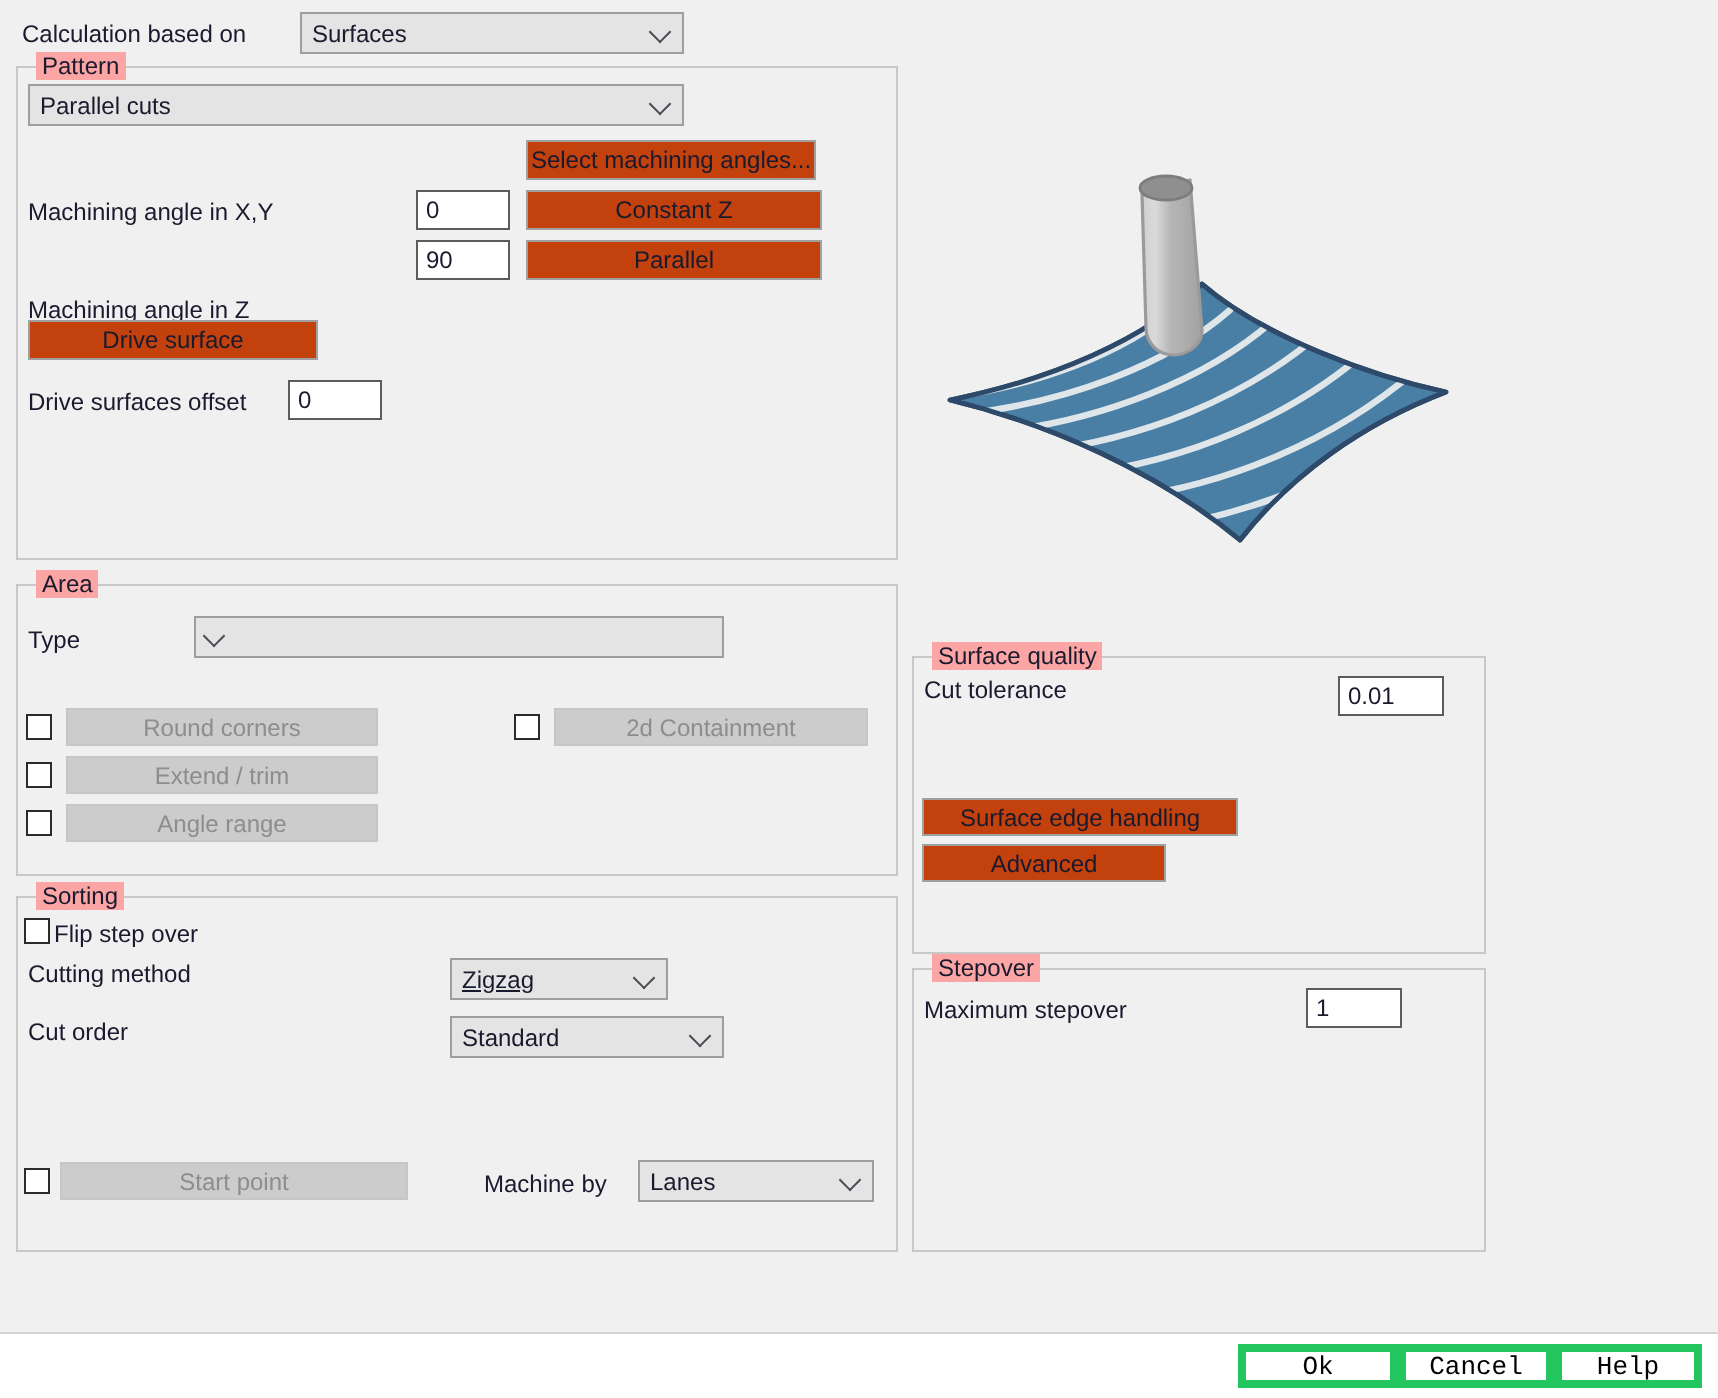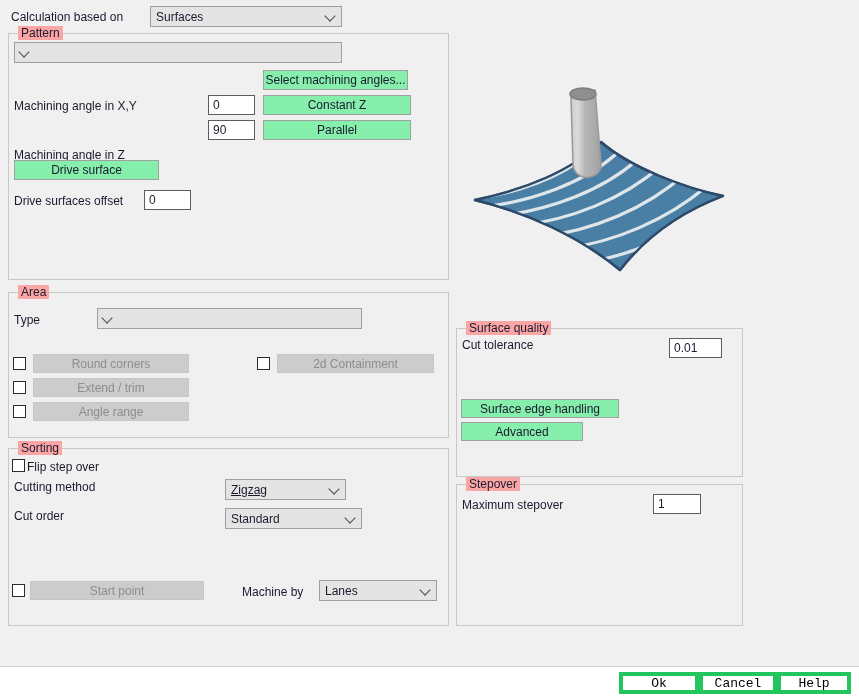--- a/index.html
+++ b/index.html
@@ -94,21 +94,21 @@
     font-size: 12px;
     color: #1a1a2e;
     padding: 0 0 0 4px;
     outline: none;
     line-height: normal;
   }
 
   
   .btn {
     position: absolute;
-    background: #86efac;
+    background: #c2410c;
     border: 1px solid #a0a0a0;
     box-sizing: border-box;
     font-family: "Liberation Sans", sans-serif;
     font-size: 12px;
     color: #1a1a2e;
     display: flex;
     align-items: center;
     justify-content: center;
     cursor: default;
     white-space: nowrap;
@@ -174,20 +174,21 @@
 <div class="combo" style="left:150px; top:6px; width:192px; height:21px;">
   <span class="ctext">Surfaces</span>
   <span class="chev"></span>
 </div>
 
 <div class="groupbox" style="left:8px; top:33px; width:439px; height:245px;">
   <span class="gb-title">Pattern</span>
 </div>
 
 <div class="combo" style="left:14px; top:42px; width:328px; height:21px;">
+  <span class="ctext">Parallel cuts</span>
   <span class="chev"></span>
 </div>
 
 <div class="btn" style="left:263px; top:70px; width:145px; height:20px;">Select machining angles...</div>
 
 <div class="lbl" style="left:14px; top:99px;">Machining angle in X,Y</div>
 <input class="tinput" style="left: 208px; top: 95px; width: 47px; height: 20px;" value="0">
 <div class="btn" style="left:263px; top:95px; width:148px; height:20px;">Constant Z</div>
 
 <div class="lbl" style="left:14px; top:124px;margin-top:24px;">Machining angle in Z</div>
@@ -262,21 +263,21 @@
 <div class="btn disabled" style="left:33px; top:402px; width:156px; height:19px;">Angle range</div>
 
 <div class="groupbox" style="left:8px; top:448px; width:439px; height:176px;">
   <span class="gb-title">Sorting</span>
 </div>
 
 <div class="cbox" style="left:12px; top:459px;"></div>
 <div class="lbl" style="left:27px; top:460px;">Flip step over</div>
 
 <div class="lbl" style="left:14px; top:480px;">Cutting method</div>
-<div class="combo" style="left:225px; top:479px; width:121px; height:21px;text-decoration:underline;">
+<div class="combo" style="left:225px; top:479px; width:109px; height:21px;text-decoration:underline;">
   <span class="ctext">Zigzag</span>
   <span class="chev"></span>
 </div>
 
 <div class="lbl" style="left:14px; top:509px;">Cut order</div>
 <div class="combo" style="left:225px; top:508px; width:137px; height:21px;">
   <span class="ctext">Standard</span>
   <span class="chev"></span>
 </div>
 

